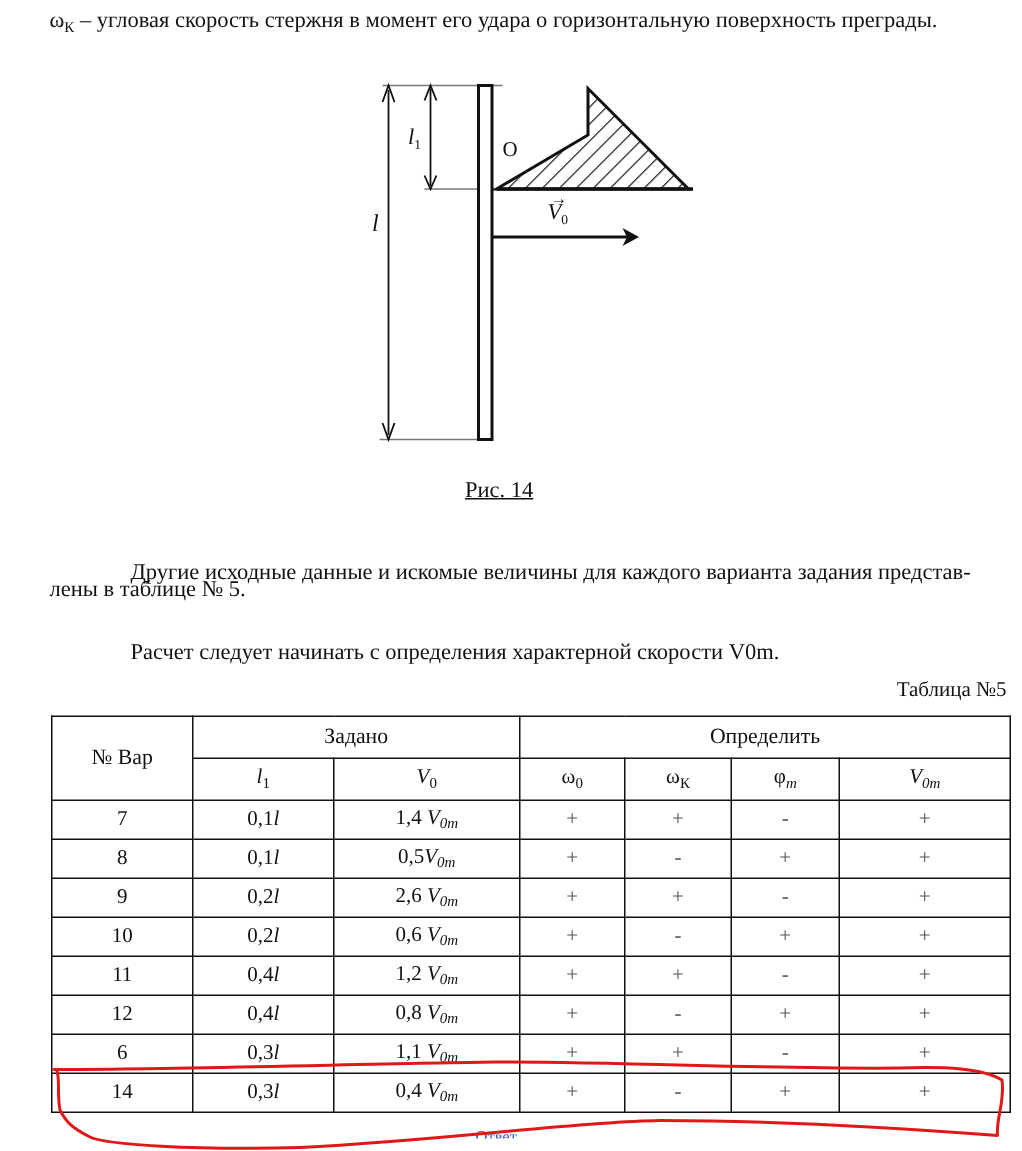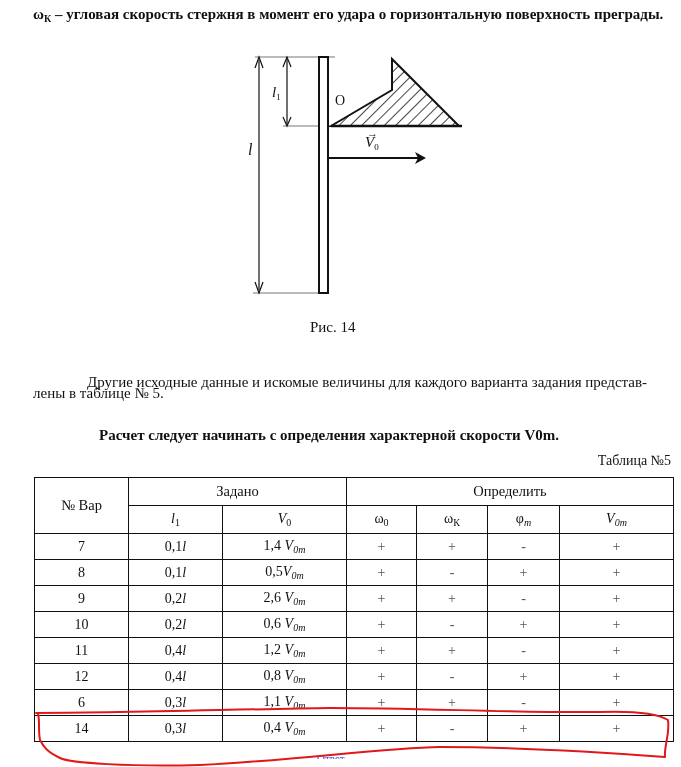--- a/index.html
+++ b/index.html
@@ -1,22 +1,22 @@
 <!DOCTYPE html>
 <html><head>
 <meta charset="utf-8">
 <style>
   html, body { margin: 0; padding: 0; background: #ffffff; }
   body { width: 681px; height: 767px; position: relative; overflow: hidden;
          font-family: "Liberation Serif", serif; color: #111; }
   .abs { position: absolute; }
-  .line1 { left: 33px; top: 6px; font-size: 15px; white-space: nowrap; font-weight: bold; }
+  .line1 { left: 33px; top: 6px; font-size: 15px; white-space: nowrap; }
   .sub { font-size: 10px; vertical-align: -3px; }
   .para { font-size: 15px; white-space: nowrap; }
-  .caption { left: 310px; top: 319px; font-size: 15px; }
+  .caption { left: 310px; top: 319px; font-size: 15px; text-decoration: underline; }
   .tbl-title { right: 10px; top: 453px; font-size: 14px; }
   table.t { position: absolute; left: 34px; top: 477px; border-collapse: collapse;
             font-size: 14px; }
   table.t td { border: 1.5px solid #111; text-align: center; padding: 0; height: 25px; }
   table.t tr.h1 td { height: 27px; font-size: 14.5px; }
   table.t tr.h2 td { height: 27px; }
   .it { font-style: italic; }
   .mark { color: #555; }
   svg.fig { position: absolute; left: 0; top: 0; }
   svg.annot { position: absolute; left: 0; top: 0; pointer-events: none; }
@@ -68,21 +68,21 @@
 <div class="abs it" style="left:248px; top:141px; font-size:16px;">l</div>
 <div class="abs" style="left:335px; top:93px; font-size:14px;">O</div>
 <div class="abs it" style="left:365px; top:134px; font-size:15px;">
   <span style="position:relative;"><span style="position:absolute; left:2px; top:-7px; font-style:normal; font-size:11px;">→</span><span>V</span></span><span class="sub" style="font-style:normal;font-size:9px;">0</span>
 </div>
 
 <div class="abs caption">Рис. 14</div>
 
 <div class="abs para" style="left:87px; top:374px;">Другие исходные данные и искомые величины для каждого варианта задания представ-</div>
 <div class="abs para" style="left:33px; top:385px;">лены в таблице № 5.</div>
-<div class="abs para" style="left:99px; top:427px;font-weight:bold;">Расчет следует начинать с определения характерной скорости V0m.</div>
+<div class="abs para" style="left:87px; top:427px;">Расчет следует начинать с определения характерной скорости V0m.</div>
 
 <div class="abs tbl-title">Таблица №5</div>
 
 <table class="t">
   <colgroup>
     <col style="width:94px">
       <col style="width:94px">
       <col style="width:124px">
     <col style="width:70px">
       <col style="width:71px">

